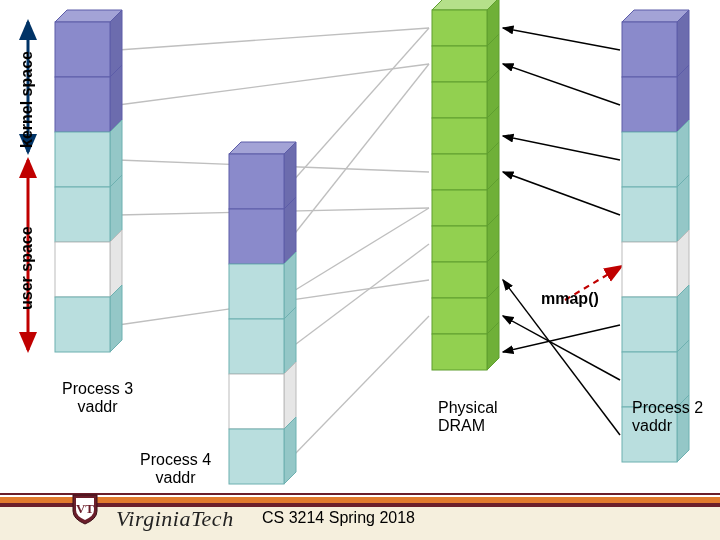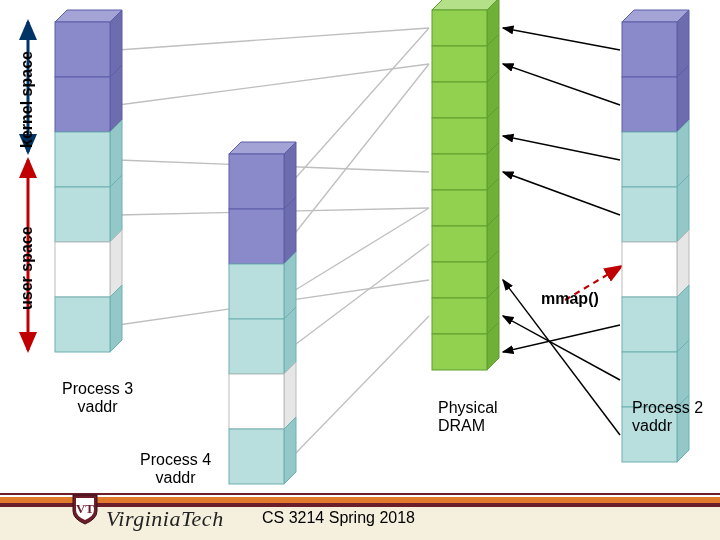--- a/index.html
+++ b/index.html
@@ -35,21 +35,21 @@
     position: absolute;
     left: 0;
     width: 720px;
   }
   .logo {
     position: absolute;
     left: 70px;
     bottom: 8px;
     display: flex;
     align-items: center;
-    gap: 6px;
+    gap: 16px;
   }
   .logo svg { display: block; }
   .logo-text {
     font-family: Georgia, 'Times New Roman', serif;
     font-style: italic;
     font-size: 22px;
     font-weight: 500;
     letter-spacing: 0.5px;
     color: #222;
     margin-top: 20px;

